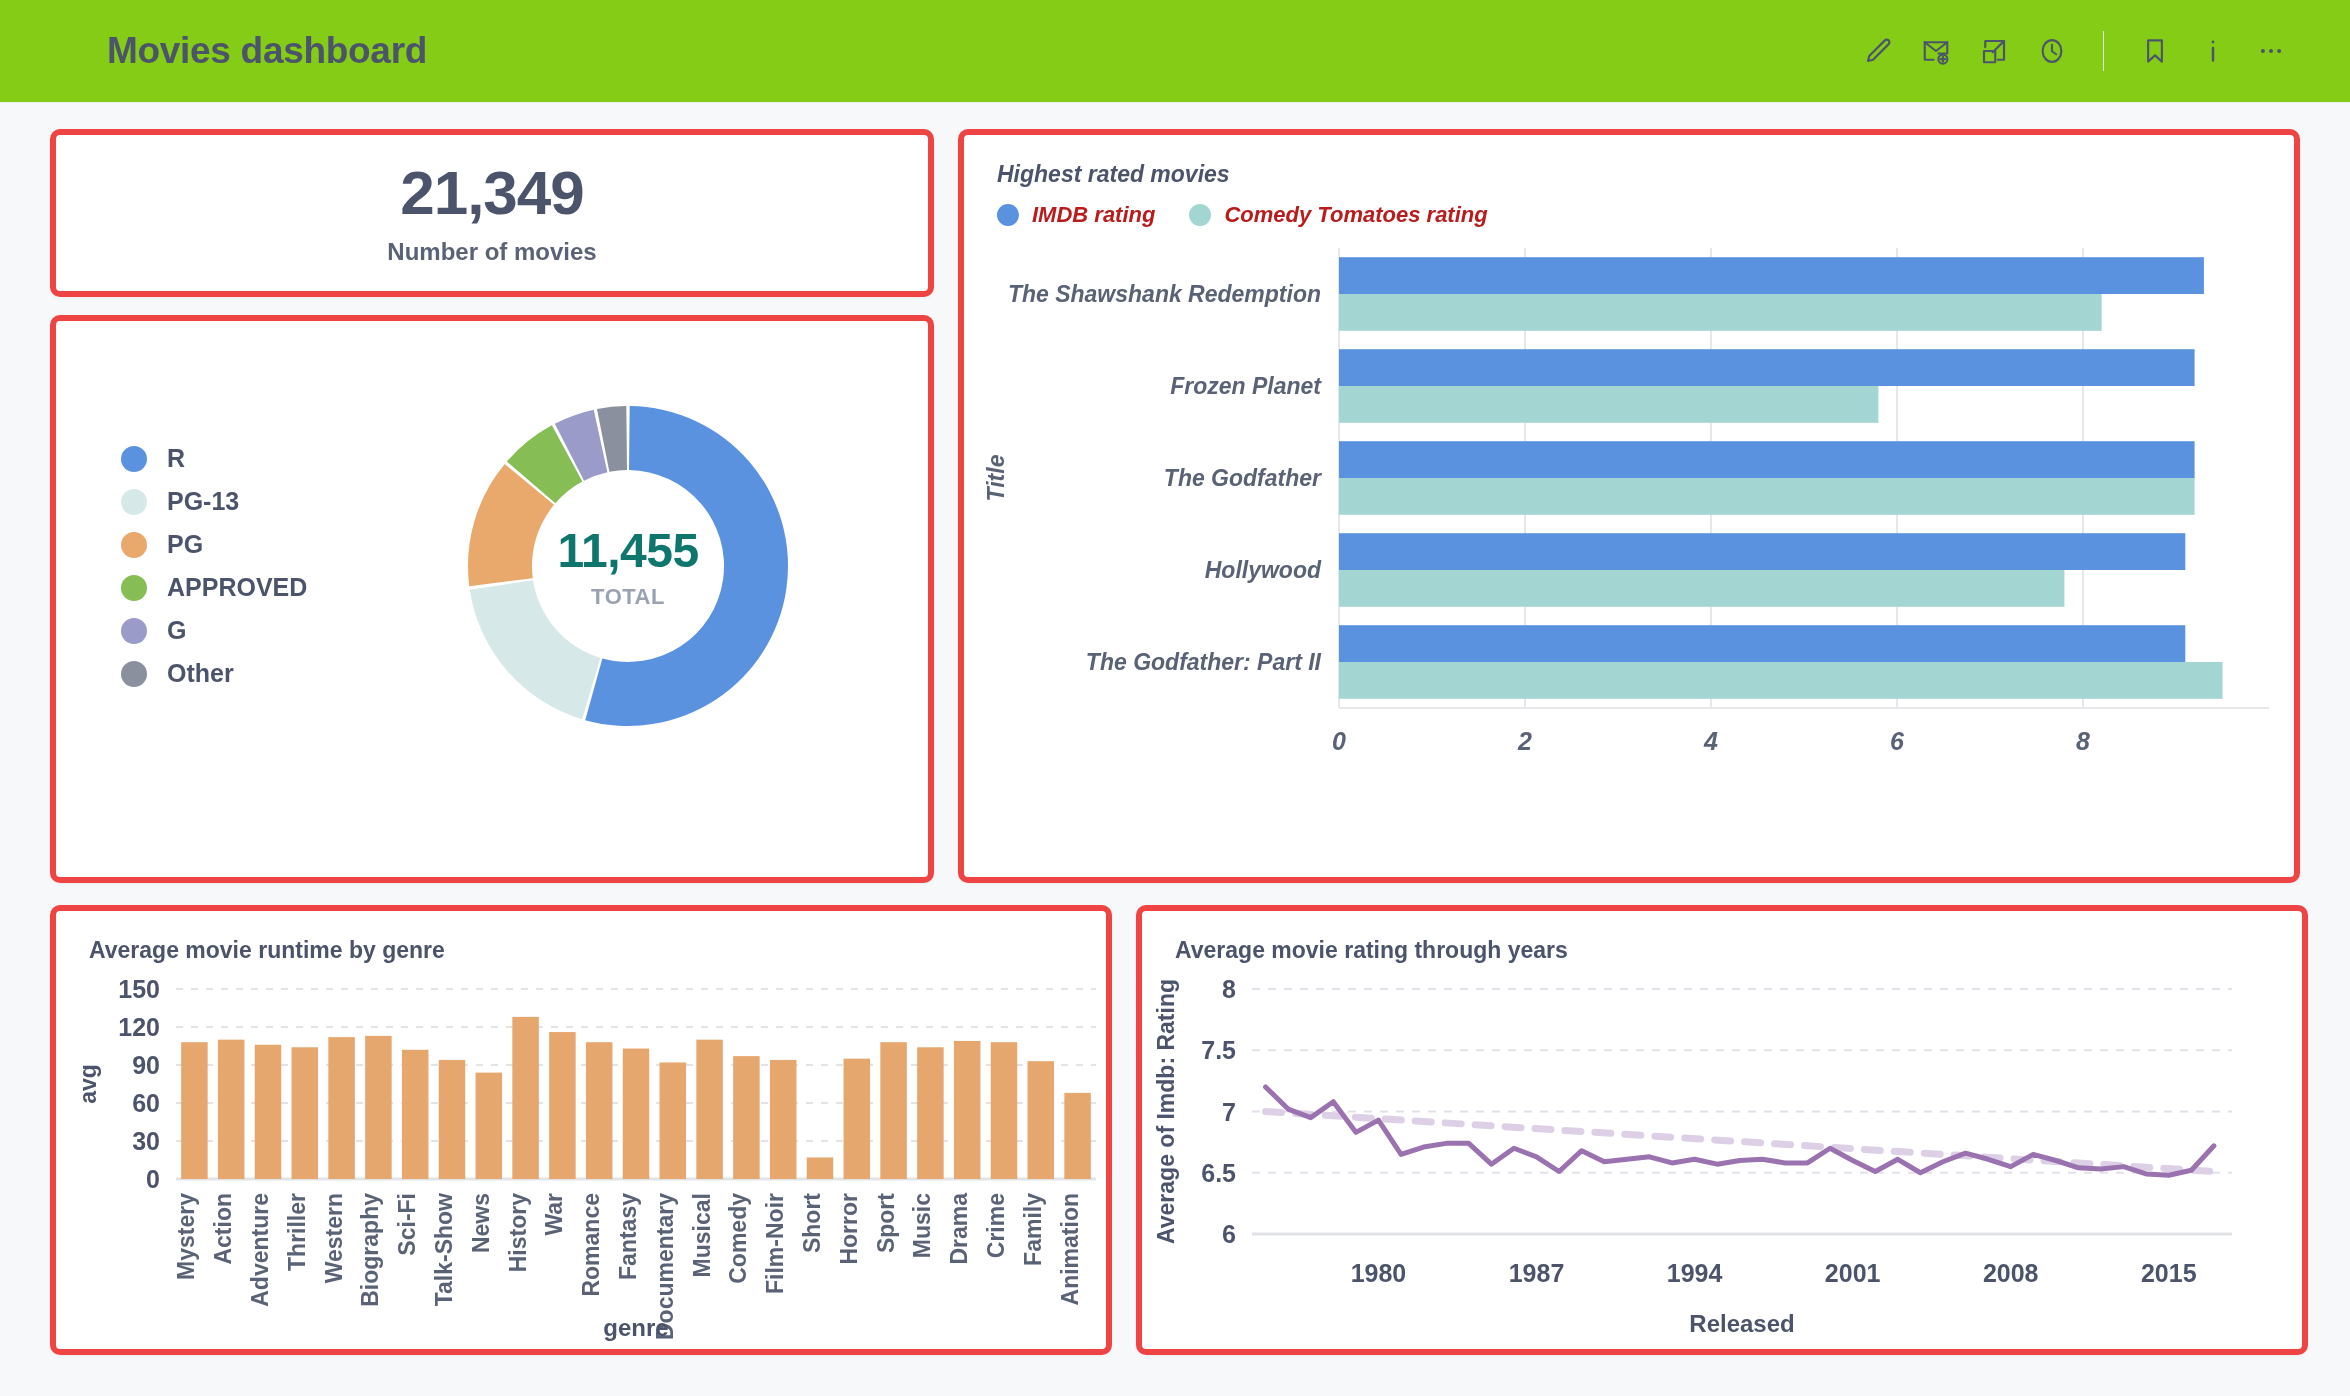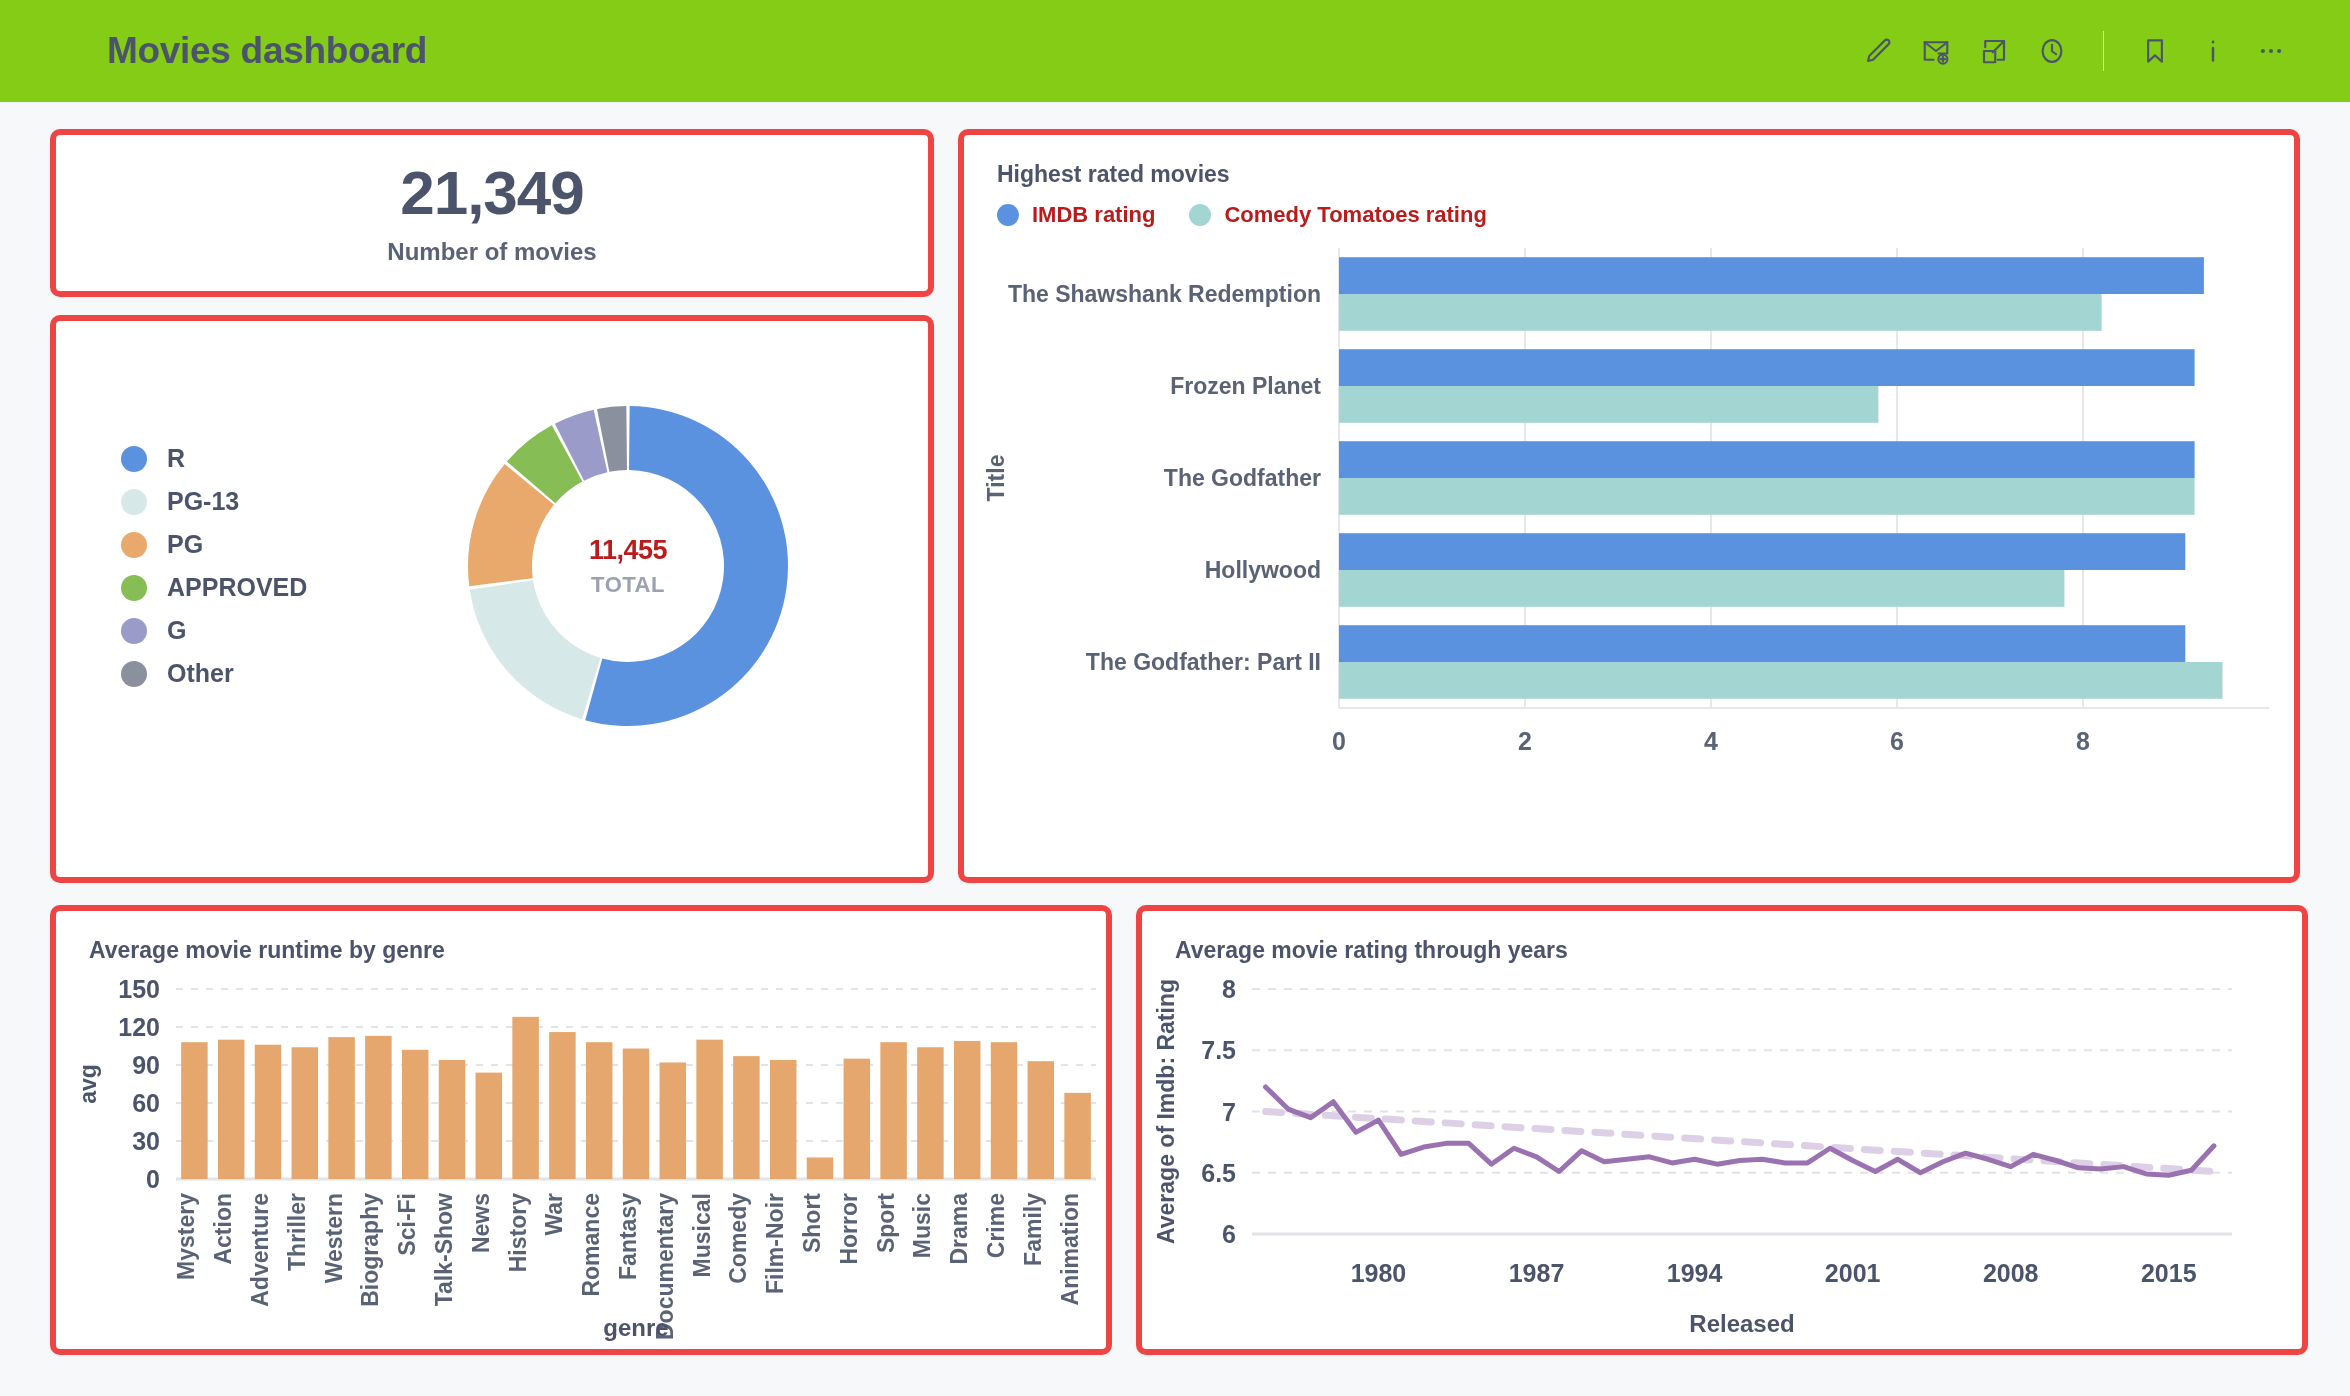--- a/index.html
+++ b/index.html
@@ -83,25 +83,25 @@
   .legend { width: 330px; padding-left: 45px; }
   .legend-row { display: flex; align-items: center; height: 43px; }
   .legend-dot { width: 26px; height: 26px; border-radius: 50%; margin-right: 20px; flex: none; }
   .legend-label { font-size: 25px; font-weight: 600; color: #4c546b; }
   .donut-wrap { position: relative; width: 420px; height: 420px; margin-left: 12px; }
   .donut-center {
     position: absolute; left: 0; top: 0; right: 0; bottom: 0;
     display: flex; flex-direction: column; align-items: center; justify-content: center;
     pointer-events: none;
   }
-  .donut-total-value { font-size: 27px; font-weight: 700; color: #b91c1c; letter-spacing: -0.5px; }
+  .donut-total-value { font-size: 48px; font-weight: 700; color: #0f766e; letter-spacing: -0.5px; }
   .donut-total-label { font-size: 22px; font-weight: 600; color: #9aa1b0; margin-top: 6px; letter-spacing: 0.5px; }
 
   
-  .card-hbar { flex: 1; height: 754px; }
+  .card-hbar { flex: 1; height: 754px; font-style: italic; }
   .hbar-legend { display: flex; align-items: center; gap: 34px; padding: 14px 0 0 33px; }
   .hbar-legend-item { display: flex; align-items: center; gap: 13px; }
   .hbar-legend-dot { width: 22px; height: 22px; border-radius: 50%; }
   .hbar-legend-text { font-size: 22px; font-weight: 600; color: #b91c1c; }
 
   
   .card-vbar { width: 1062px; height: 450px; }
   .card-line { flex: 1; height: 450px; }
 
   svg text { font-family: "Liberation Sans", sans-serif; }

